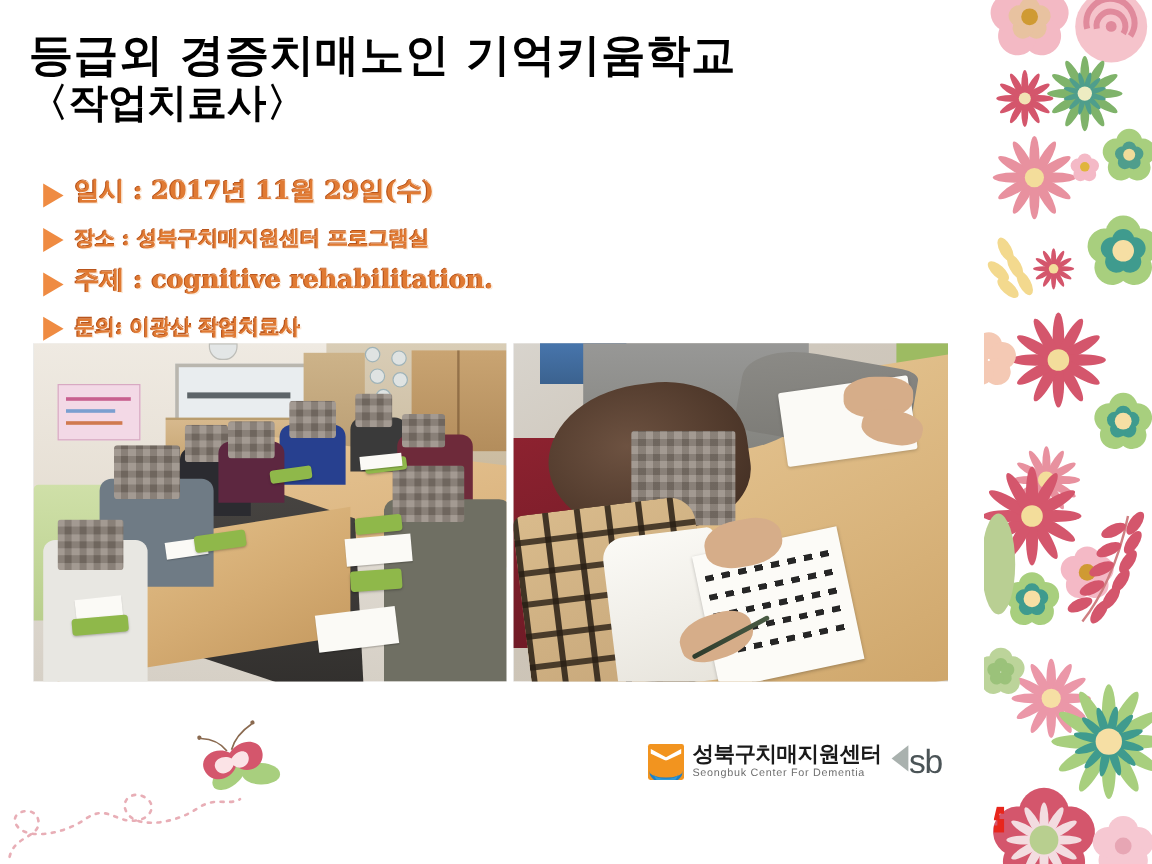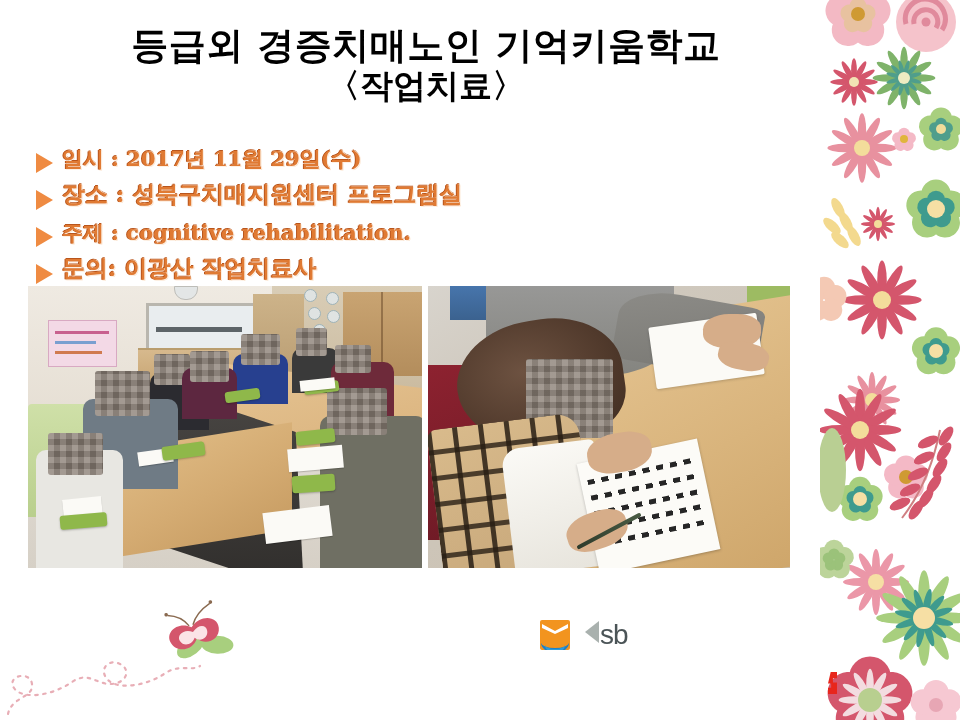--- a/index.html
+++ b/index.html
@@ -14,24 +14,24 @@
     position: relative;
     width: 960px;
     height: 720px;
     background: #ffffff;
     overflow: hidden;
   }
 
   
   .title-block {
     position: absolute;
-    left: 56px;
+    left: 24px;
     top: 26px;
     width: 740px;
-    text-align: center;
+    text-align: left;
   }
   .title-main {
     font-family: "DejaVu Sans", sans-serif;
     font-size: 37px;
     font-weight: bold;
     color: #000000;
     letter-spacing: 0.5px;
     line-height: 1.08;
     white-space: nowrap;
   }
@@ -73,21 +73,21 @@
     color: #e07a33;
     white-space: nowrap;
     text-shadow:
        1px 0 0 #fdf0e4,
       -1px 0 0 #b9551c,
        0 1px 0 #fdf0e4,
        0 -1px 0 #b9551c,
        1px 1px 0 #fbe3cd;
   }
   .bullet-text.small {
-    font-size: 23px;
+    font-size: 17px;
     margin-top: 27px;
   }
 
   
   .photos {
     position: absolute;
     left: 28px;
     top: 286px;
     width: 762px;
     height: 282px;
@@ -360,21 +360,21 @@
     clip-path: polygon(30% 0,100% 0,100% 28%,55% 28%,55% 48%,100% 48%,100% 100%,0 100%,0 72%,35% 72%,35% 52%,0 52%);
   }
 </style>
 </head>
 <body>
 
 <div class="slide">
 
   <div class="title-block">
     <div class="title-main">등급외 경증치매노인 기억키움학교</div>
-    <div class="title-sub">〈작업치료〉</div>
+    <div class="title-sub">〈작업치료사〉</div>
   </div>
 
   <div class="bullets">
 
     <div class="bullet-row">
       <span class="bullet-tri"></span>
       <span class="bullet-text">일시 : 2017년 11월 29일(수)</span>
     </div>
 
     <div class="bullet-row">
@@ -515,20 +515,24 @@
       <circle cx="-19" cy="-13" r="1.8" fill="#8a6a50"></circle>
     </g>
   </svg>
 
   <div class="logo">
     <div class="logo-mark">
       <span class="bird"></span>
       <span class="arc"></span>
       <span class="arc2"></span>
     </div>
+    <div class="logo-text">
+      <span class="logo-kr">성북구치매지원센터</span>
+      <span class="logo-en">Seongbuk Center For Dementia</span>
+    </div>
     <div class="logo-sb">
       <span class="feather"></span>
       <span class="sb">sb</span>
     </div>
   </div>
 
   <div class="floral-border">
     <svg width="140" height="720" viewBox="0 0 140 720">
       <defs>
         <g id="daisy">

